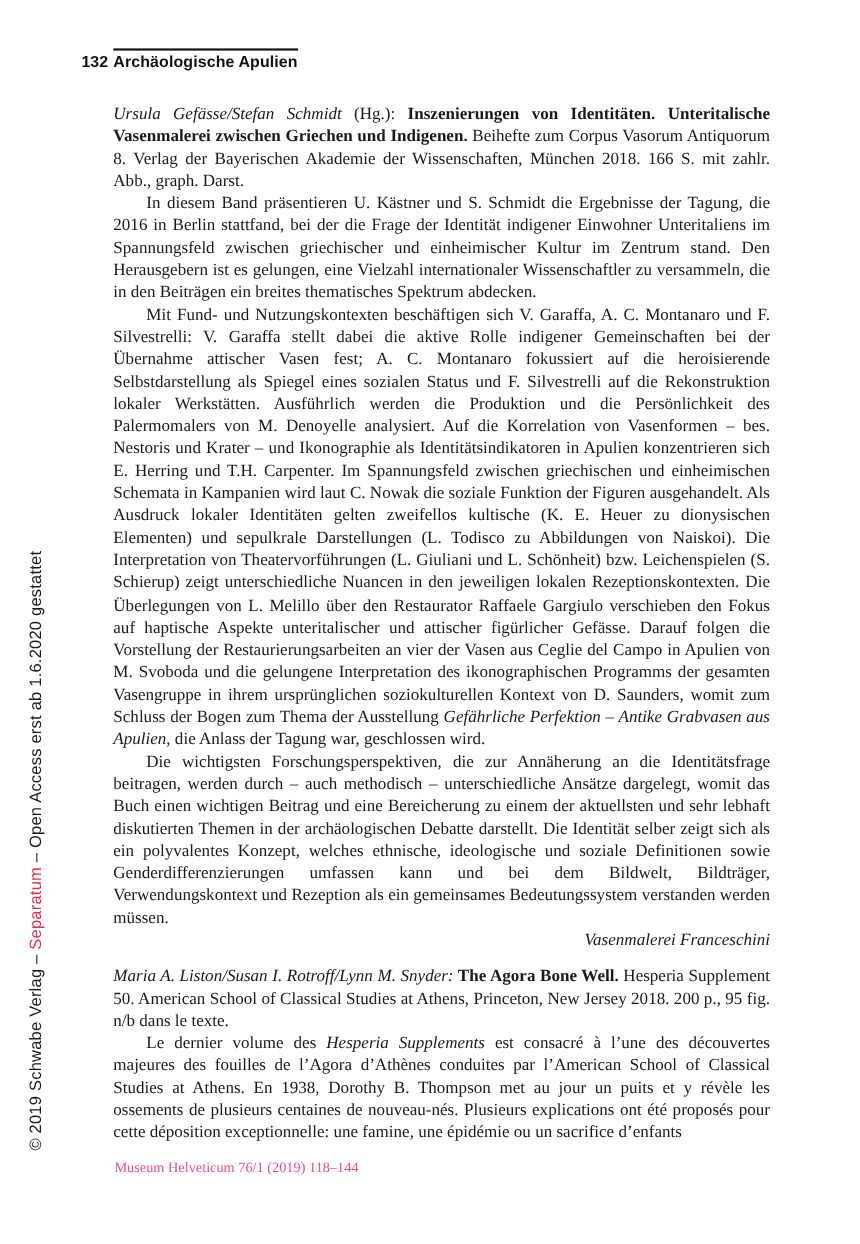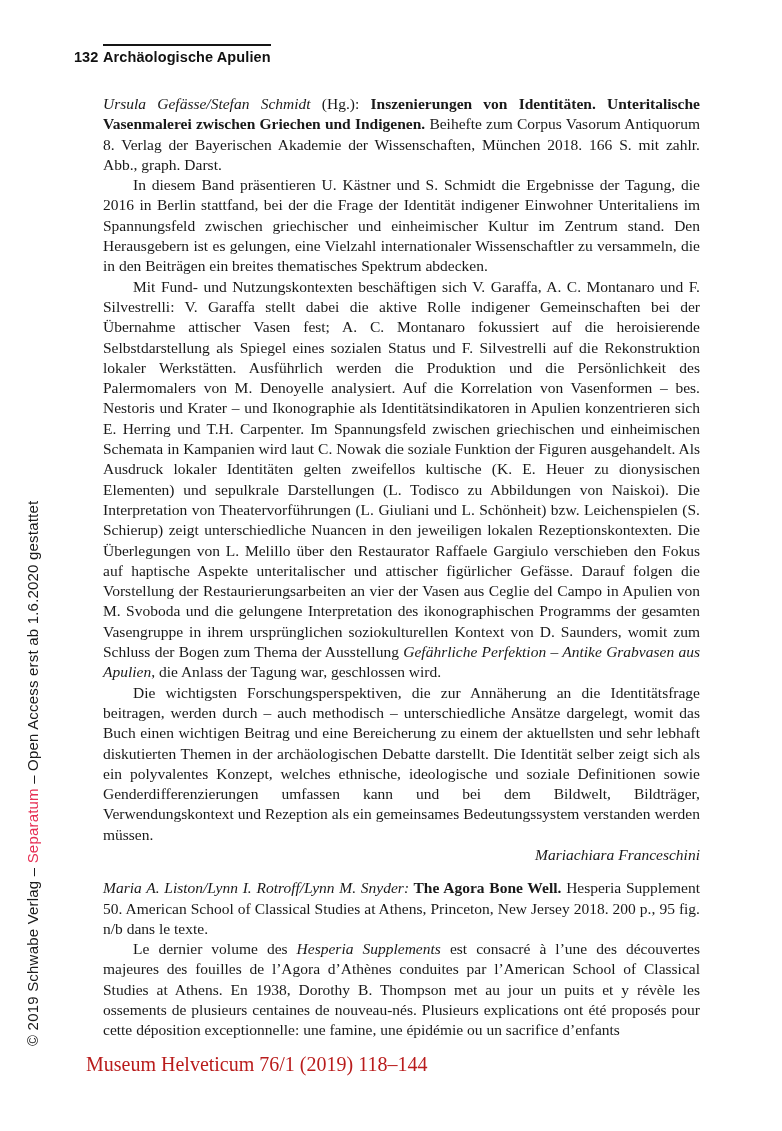--- a/index.html
+++ b/index.html
@@ -52,46 +52,46 @@
     hyphens: auto; -webkit-hyphens: auto;
   }
   .content p { margin: 0; }
   .content p.indent { text-indent: 30px; }
   .it { font-style: italic; }
   .b  { font-weight: 700; }
   .signature { text-align: right; font-style: italic; }
   .review-gap { margin-top: 13px; }
 
   .footer {
-    position: absolute; left: 86px; top: 1053px;
-    font-size: 20px; color: #b91c1c;
+    position: absolute; left: 104px; top: 1053px;
+    font-size: 13px; color: #ec4899;
   }
 </style>
 </head>
 <body>
 
 <div class="page">
 
   <div class="sidebar"><span>© 2019 Schwabe Verlag – </span><span style="color: rgb(230, 46, 83);">Separatum</span><span> – Open Access erst ab 1.6.2020 gestattet</span></div>
 
   <div class="pagenum">132</div>
   <div class="section-title">Archäologische Apulien</div>
 
   <div class="content">
 
     <div class="review" lang="de">
       <p class="heading"><span class="it">Ursula Gefässe/Stefan Schmidt</span><span> (Hg.): </span><span class="b">Inszenierungen von Identitäten. Unteritalische Vasenmalerei zwischen Griechen und Indigenen.</span><span> Beihefte zum Corpus Vasorum Antiquorum 8. Verlag der Bayerischen Akademie der Wissenschaften, München 2018. 166 S. mit zahlr. Abb., graph. Darst.</span></p>
       <p class="indent">In diesem Band präsentieren U. Kästner und S. Schmidt die Ergebnisse der Tagung, die 2016 in Berlin stattfand, bei der die Frage der Identität indigener Einwohner Unteritaliens im Spannungsfeld zwischen griechischer und einheimischer Kultur im Zentrum stand. Den Herausgebern ist es gelungen, eine Vielzahl internationaler Wissenschaftler zu versammeln, die in den Beiträgen ein breites thematisches Spektrum abdecken.</p>
       <p class="indent"><span>Mit Fund- und Nutzungskontexten beschäftigen sich V. Garaffa, A. C. Montanaro und F. Silvestrelli: V. Garaffa stellt dabei die aktive Rolle indigener Gemeinschaften bei der Übernahme attischer Vasen fest; A. C. Montanaro fokussiert auf die heroisierende Selbstdarstellung als Spiegel eines sozialen Status und F. Silvestrelli auf die Rekonstruktion lokaler Werkstätten. Ausführlich werden die Produktion und die Persönlichkeit des Palermomalers von M. Denoyelle analysiert. Auf die Korrelation von Vasenformen – bes. Nestoris und Krater – und Ikonographie als Identitätsindikatoren in Apulien konzentrieren sich E. Herring und T.H. Carpenter. Im Spannungsfeld zwischen griechischen und einheimischen Schemata in Kampanien wird laut C. Nowak die soziale Funktion der Figuren ausgehandelt. Als Ausdruck lokaler Identitäten gelten zweifellos kultische (K. E. Heuer zu dionysischen Elementen) und sepulkrale Darstellungen (L. Todisco zu Abbildungen von Naiskoi). Die Interpretation von Theatervorführungen (L. Giuliani und L. Schönheit) bzw. Leichenspielen (S. Schierup) zeigt unterschiedliche Nuancen in den jeweiligen lokalen Rezeptionskontexten. Die Überlegungen von L. Melillo über den Restaurator Raffaele Gargiulo verschieben den Fokus auf haptische Aspekte unteritalischer und attischer figürlicher Gefässe. Darauf folgen die Vorstellung der Restaurierungsarbeiten an vier der Vasen aus Ceglie del Campo in Apulien von M. Svoboda und die gelungene Interpretation des ikonographischen Programms der gesamten Vasengruppe in ihrem ursprünglichen soziokulturellen Kontext von D. Saunders, womit zum Schluss der Bogen zum Thema der Ausstellung </span><span class="it">Gefährliche Perfektion – Antike Grabvasen aus Apulien</span><span>, die Anlass der Tagung war, geschlossen wird.</span></p>
       <p class="indent">Die wichtigsten Forschungsperspektiven, die zur Annäherung an die Identitätsfrage beitragen, werden durch – auch methodisch – unterschiedliche Ansätze dargelegt, womit das Buch einen wichtigen Beitrag und eine Bereicherung zu einem der aktuellsten und sehr lebhaft diskutierten Themen in der archäologischen Debatte darstellt. Die Identität selber zeigt sich als ein polyvalentes Konzept, welches ethnische, ideologische und soziale Definitionen sowie Genderdifferenzierungen umfassen kann und bei dem Bildwelt, Bildträger, Verwendungskontext und Rezeption als ein gemeinsames Bedeutungssystem verstanden werden müssen.</p>
-      <p class="signature">Mariachiara Franceschini</p>
+      <p class="signature">Vasenmalerei Franceschini</p>
     </div>
 
     <div class="review review-gap" lang="fr">
-      <p class="heading"><span class="it">Maria A. Liston/Lynn I. Rotroff/Lynn M. Snyder:</span><span class="b"> The Agora Bone Well.</span><span> Hesperia Supplement 50. American School of Classical Studies at Athens, Princeton, New Jersey 2018. 200 p., 95 fig. n/b dans le texte.</span></p>
+      <p class="heading"><span class="it">Maria A. Liston/Susan I. Rotroff/Lynn M. Snyder:</span><span class="b"> The Agora Bone Well.</span><span> Hesperia Supplement 50. American School of Classical Studies at Athens, Princeton, New Jersey 2018. 200 p., 95 fig. n/b dans le texte.</span></p>
       <p class="indent"><span>Le dernier volume des </span><span class="it">Hesperia Supplements</span><span> est consacré à l’une des découvertes majeures des fouilles de l’Agora d’Athènes conduites par l’American School of Classical Studies at Athens. En 1938, Dorothy B. Thompson met au jour un puits et y révèle les ossements de plusieurs centaines de nouveau-nés. Plusieurs explications ont été proposés pour cette déposition exceptionnelle: une famine, une épidémie ou un sacrifice d’enfants</span></p>
     </div>
 
   </div>
 
   <div class="footer">Museum Helveticum 76/1 (2019) 118–144</div>
 
 </div>
 
 </body></html>

